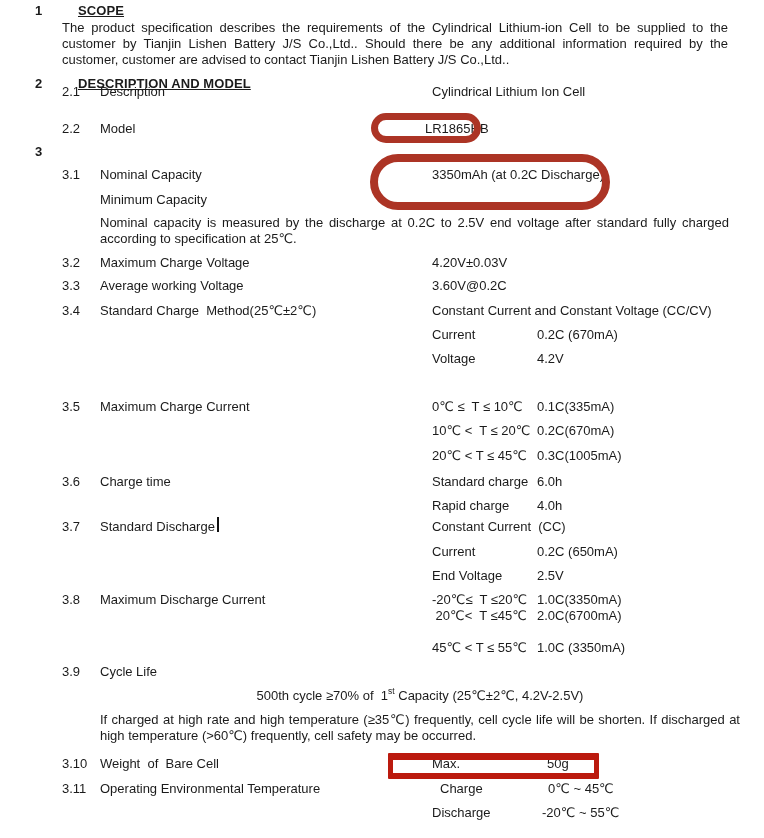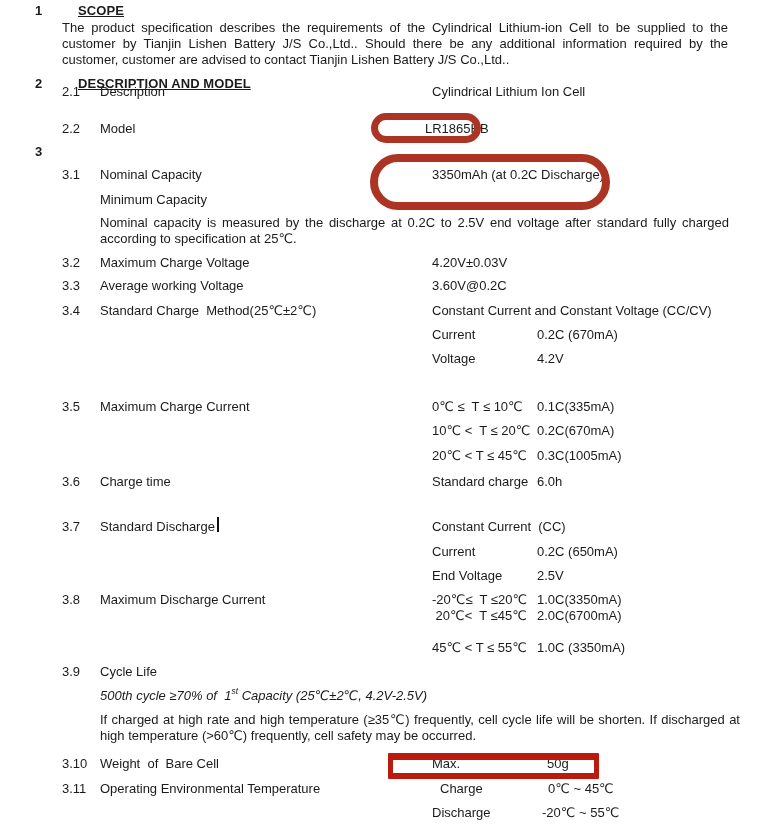--- a/index.html
+++ b/index.html
@@ -10,21 +10,21 @@
   .row{position:absolute;left:0;width:764px;height:17px;line-height:16px;}
   .num{position:absolute;left:62px;white-space:pre;}
   .lbl{position:absolute;left:100px;white-space:pre;}
   .c1{position:absolute;left:397px;white-space:pre;margin-left:35px;}
   .c2{position:absolute;left:537px;white-space:pre;}
   .c1-model{left:390px;}
   .c1-ind{left:405px;}
   .snum{position:absolute;left:35px;font-weight:bold;}
   .stitle{position:absolute;left:62px;font-weight:bold;text-decoration:underline;letter-spacing:.1px;margin-left:16px;}
   .para{position:absolute;margin:0;text-align:justify;line-height:15.8px;}
-  .plain{text-align:left;white-space:pre;font-style:italic;}
+  .plain{text-align:center;white-space:pre;}
   sup.sup{font-size:8.5px;vertical-align:6px;line-height:0;}
   .ann{position:absolute;box-sizing:border-box;border-style:solid;background:transparent;pointer-events:none;}
   .ann-model{left:371px;top:113px;width:110px;height:30px;border-width:7px;border-radius:15px;}
   .ann-capacity{left:370px;top:154px;width:240px;height:56px;border-width:8px;border-radius:28px;}
   .ann-weight{left:388px;top:753px;width:211px;height:26px;border-width:7px 5px 6px 5px;border-radius:1px;}
   .caret{position:absolute;left:217px;top:517px;width:2px;height:15px;background:#111;}
 </style>
 </head>
 <body>
 
@@ -105,20 +105,24 @@
     <span class="c1">20℃ &lt; T ≤ 45℃</span>
     <span class="c2">0.3C(1005mA)</span>
   </div>
 
   <div class="row" style="top:474px">
     <span class="num">3.6</span>
     <span class="lbl">Charge time</span>
     <span class="c1">Standard charge</span>
     <span class="c2">6.0h</span>
   </div>
+  <div class="row" style="top:498px">
+    <span class="c1">Rapid charge</span>
+    <span class="c2">4.0h</span>
+  </div>
 
   <div class="row" style="top:519px">
     <span class="num">3.7</span>
     <span class="lbl">Standard Discharge</span>
     <span class="c1">Constant Current  (CC)</span>
   </div>
   <span class="caret"></span>
   <div class="row" style="top:544px">
     <span class="c1">Current</span>
     <span class="c2">0.2C (650mA)</span>

